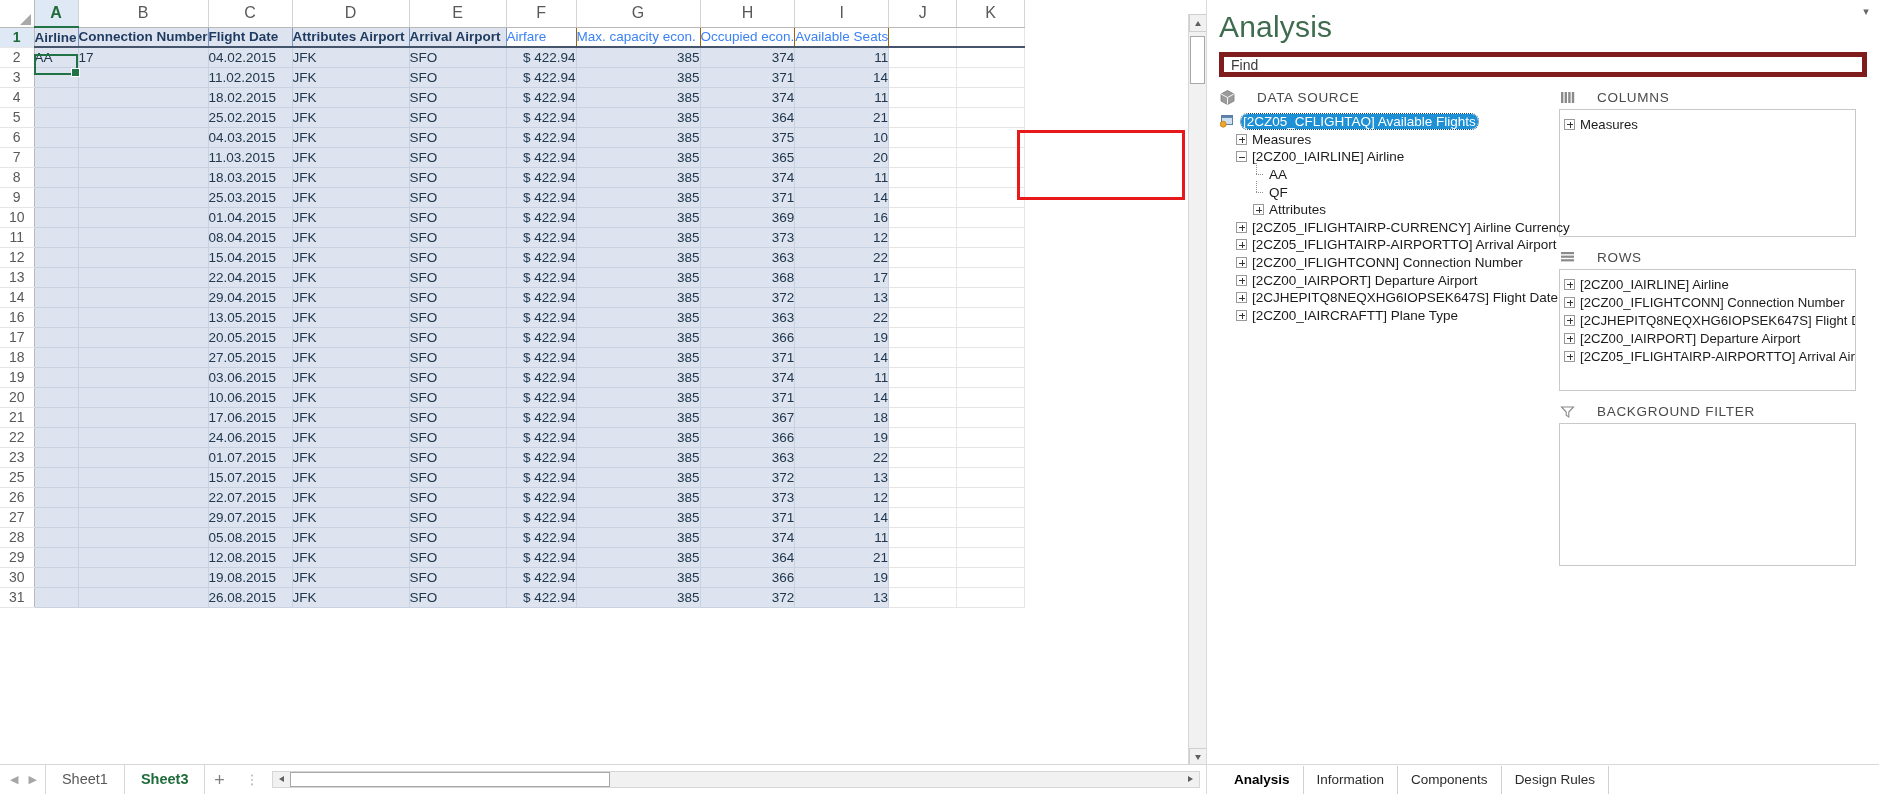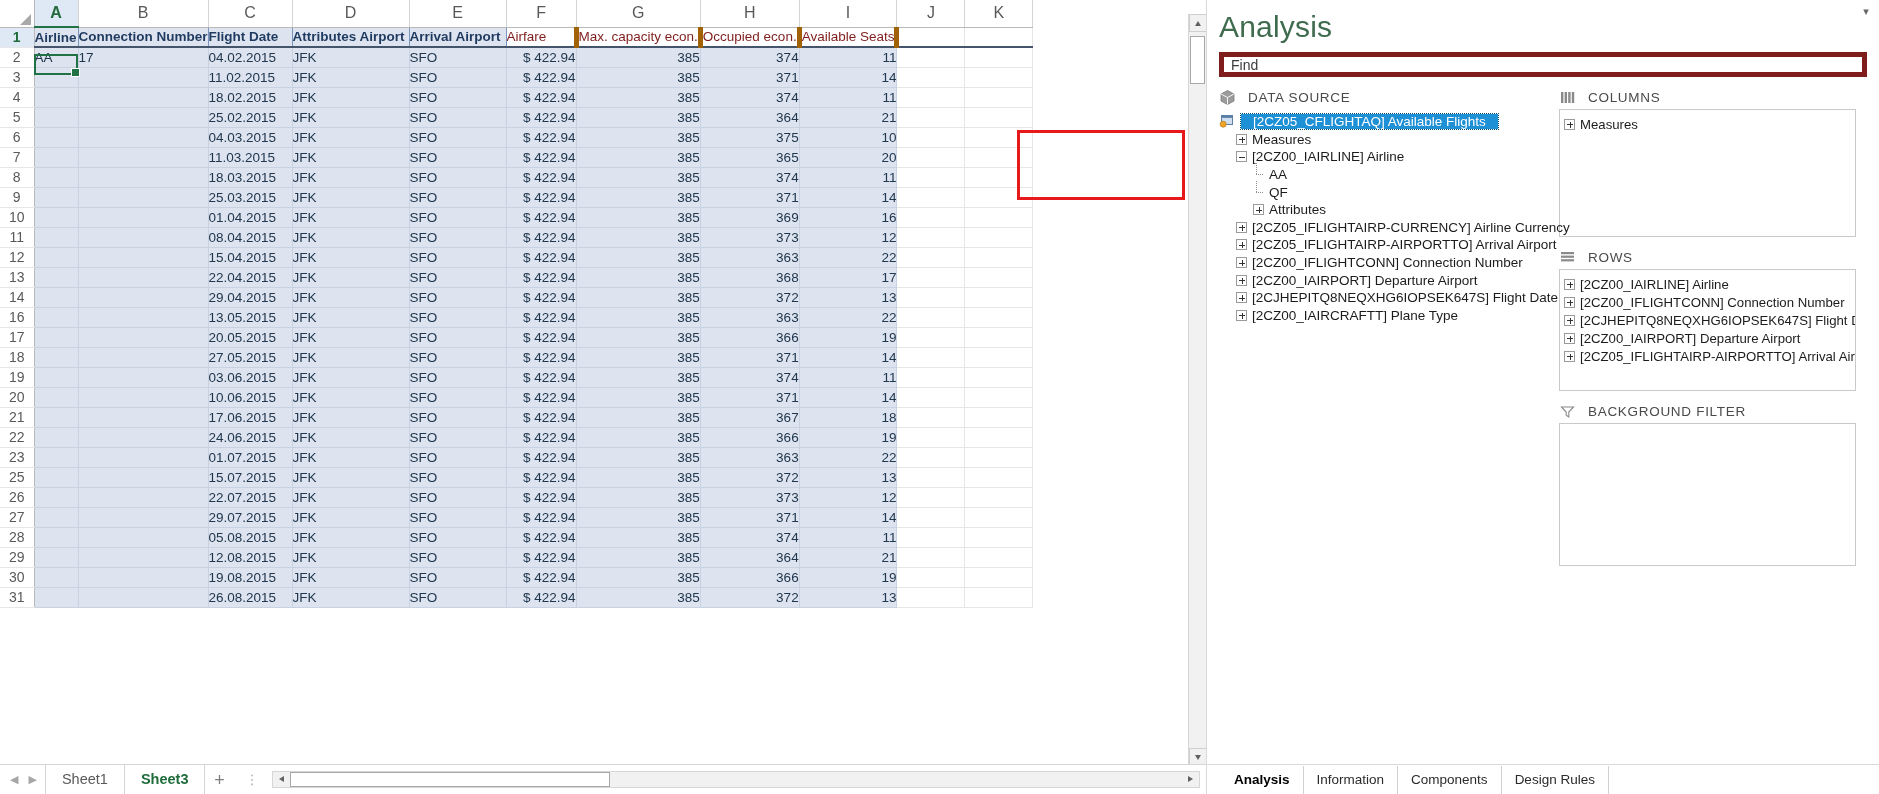--- a/index.html
+++ b/index.html
@@ -80,21 +80,21 @@
 
   
   td.cell.hrow {
     background: #dde4f0;
     font-weight: bold;
     color: #1f3a5f;
     border-right: 1px solid #7b96be;
     border-bottom: 2px solid #44546a;
     border-top: 1px solid #7b96be;
   }
-  td.cell.hrow.plain { font-weight: normal; color: #7f1d1d; border-right: 5px solid #a16207; background:#ffffff; }
+  td.cell.hrow.plain { font-weight: normal; color: #3b82f6; border-right: 1px solid #a16207; background:#ffffff; }
   .thickbot { border-bottom: 2px solid #44546a !important; }
 
   
   #active-cell {
     position: absolute;
     left: 34px; top: 54px;
     width: 44px; height: 21px;
     border: 2px solid #217346;
     pointer-events: none;
     z-index: 5;
@@ -182,21 +182,21 @@
     border: 5px solid #7f1d1d; background: #fff;
     display: flex; align-items: center; padding: 0 7px;
     font-size: 14px; color: #3b3b3b;
   }
 
   .panes { display: flex; height: 532px; }
   .pane-left { width: 352px; padding-left: 12px; }
   .pane-right { width: 309px; }
 
   .sec-head {
-    display: flex; align-items: center; gap: 12px;
+    display: flex; align-items: center; gap: 21px;
     font-size: 13.5px; color: #4a4a4a; letter-spacing: 0.7px;
     height: 24px;
   }
   .sec-head .lbl { padding-top: 1px; }
 
   
   .ico { width: 17px; height: 17px; display: inline-block; position: relative; flex: none; }
   .ico svg { display: block; }
 
   
@@ -215,21 +215,21 @@
   .exp::before { content:""; position:absolute; left:2px; top:4.5px; width:6px; height:1px; background:#333; }
   .exp.plus::after { content:""; position:absolute; left:4.5px; top:2px; width:1px; height:6px; background:#333; }
   .leafdash {
     width: 11px; height: 11px; flex: none; position: relative;
   }
   .leafdash::before { content:""; position:absolute; left:3px; top:5px; width:7px; height:1px; border-top:1px dotted #8f8f8f; }
   .leafdash::after { content:""; position:absolute; left:3px; top:-6px; width:1px; height:11px; border-left:1px dotted #8f8f8f; }
 
   .ds-sel {
     background: #1e90d6; color: #ffffff;
-    outline: 1px dotted #0b4d77; padding: 0 12px;
+    outline: 1px dotted #0b4d77; padding: 0 2px; border-radius: 7px;
   }
 
   
   #red-box {
     position: absolute;
     left: 1017px; top: 130px; width: 168px; height: 70px;
     border: 3px solid #e8191b; pointer-events: none; z-index: 30;
   }
 
   

